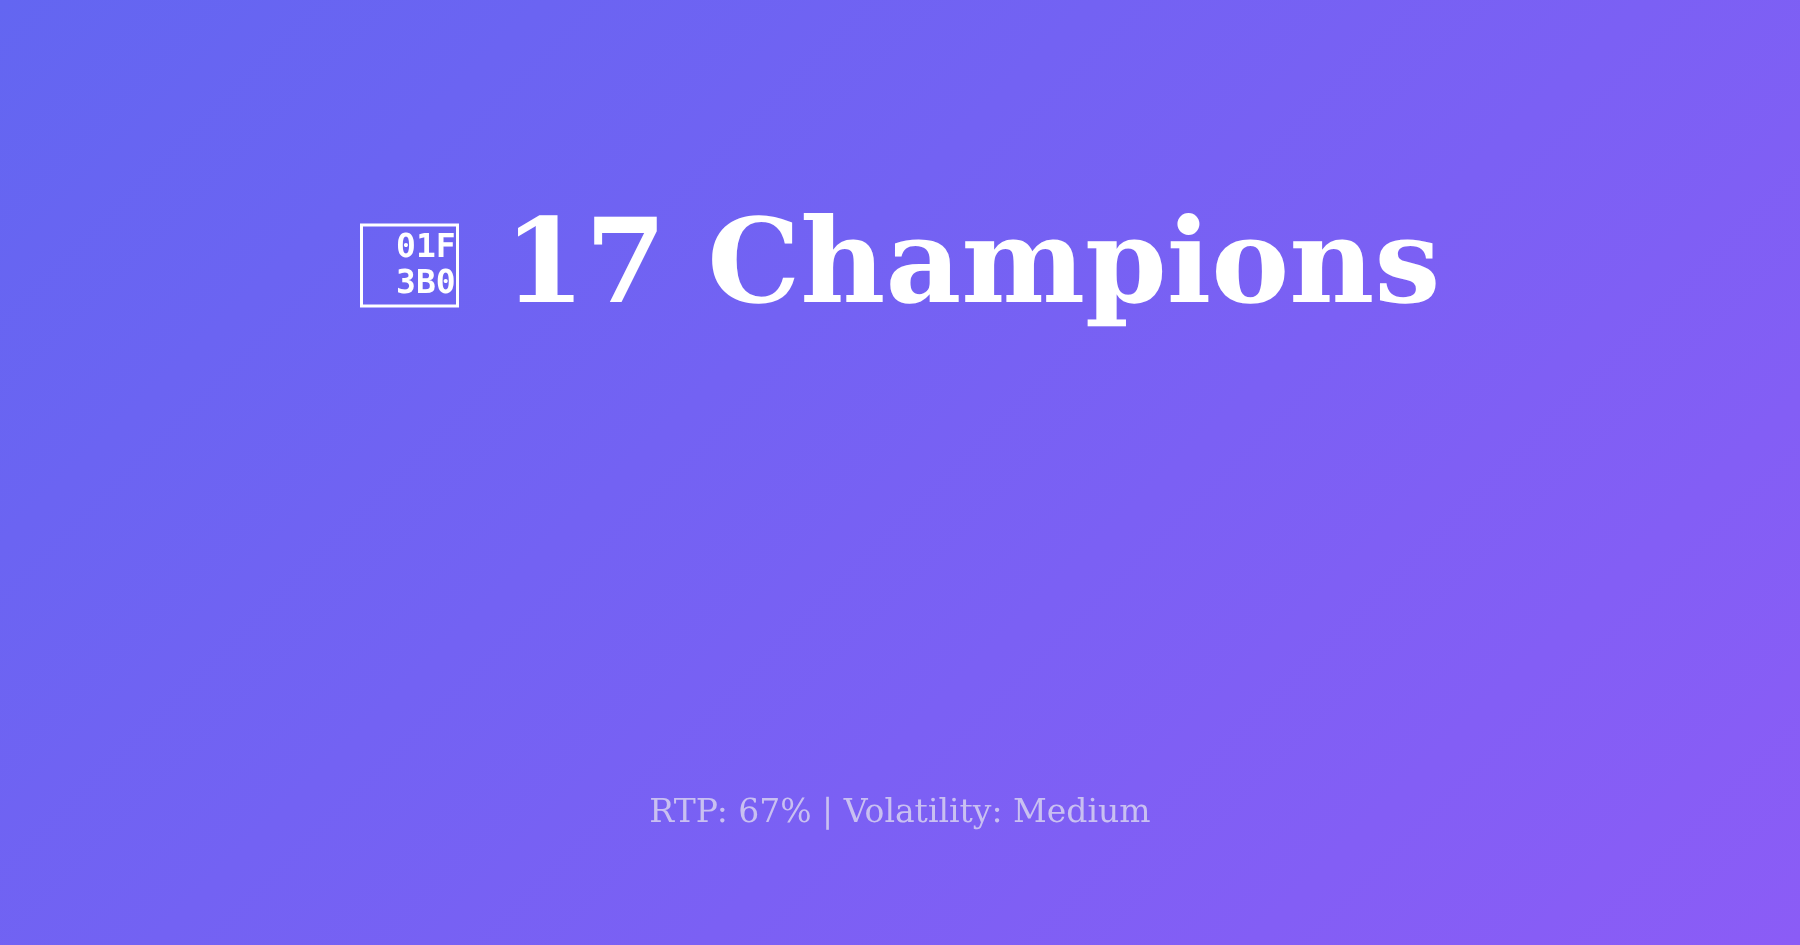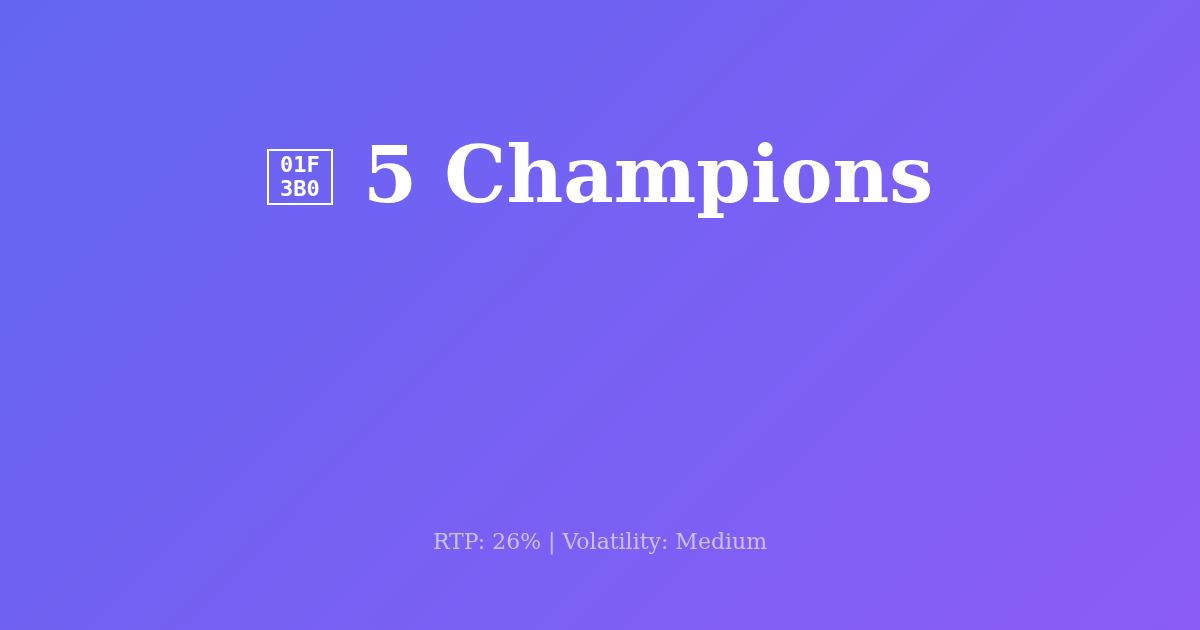--- a/index.html
+++ b/index.html
@@ -37,21 +37,21 @@
     flex-direction: row;
     align-items: center;
     justify-content: center;
     gap: 30px;
   }
 
   
   .tofu {
     display: inline-flex;
     flex-direction: column;
-    align-items: center;
+    align-items: flex-end;
     justify-content: center;
     box-sizing: border-box;
     width: 66px;
     height: 56px;
     border: 2px solid #ffffff;
     font-family: "DejaVu Sans Mono", "Liberation Mono", monospace;
     font-size: 22px;
     font-weight: 700;
     line-height: 24px;
     letter-spacing: 0px;
@@ -110,20 +110,20 @@
 
 <div id="og-card" style="background: linear-gradient(135deg, rgb(99, 102, 241) 0%, rgb(139, 92, 246) 100%);">
 
   <div id="title-row">
 
     <span class="tofu" aria-label="slot machine emoji missing glyph">
       <span class="tofu-row">01F</span>
       <span class="tofu-row">3B0</span>
     </span>
 
-    <h1 id="game-title">5 Champions</h1>
+    <h1 id="game-title">17 Champions</h1>
 
   </div>
 
 
-  <div id="game-stats">RTP: 26% | Volatility: Medium</div>
+  <div id="game-stats">RTP: 67% | Volatility: Medium</div>
 
 </div>
 
 </body></html>

